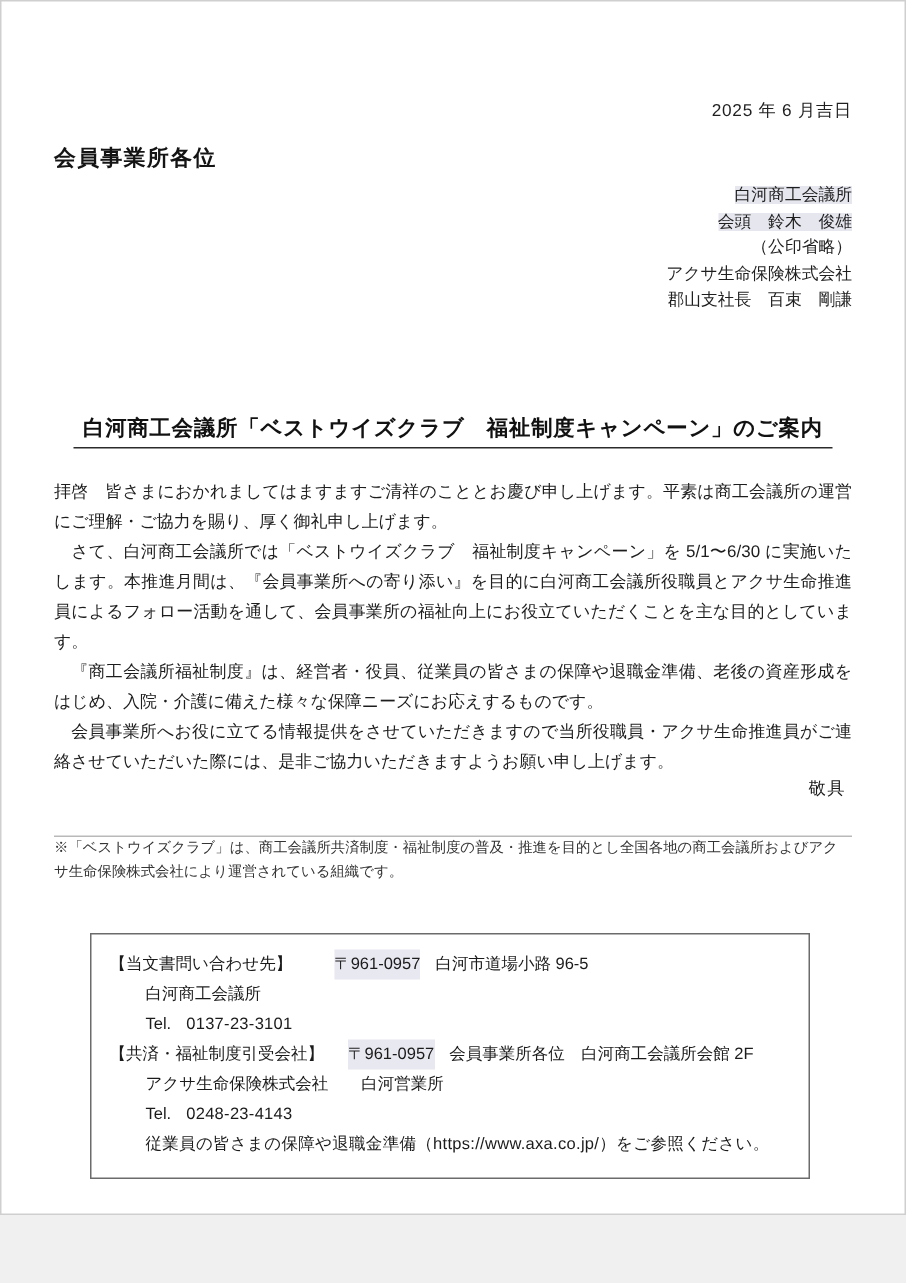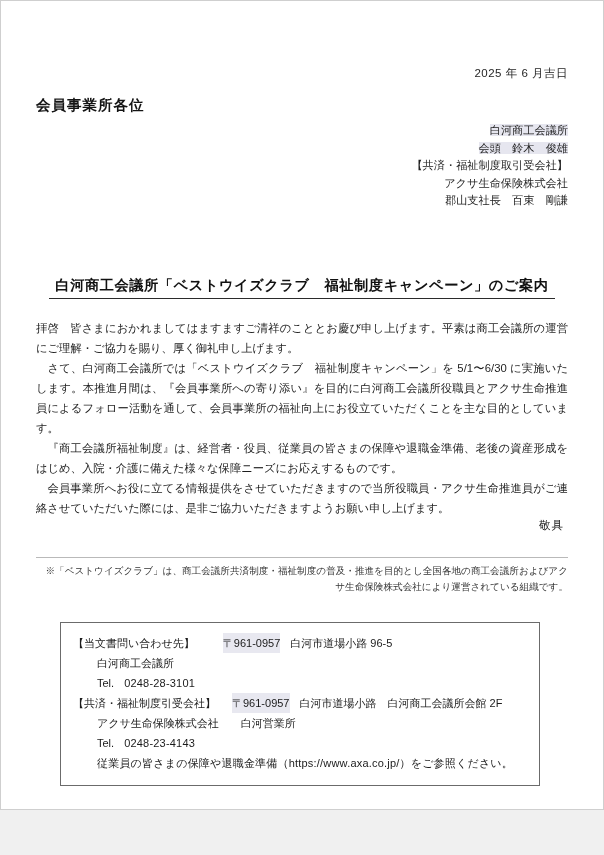--- a/index.html
+++ b/index.html
@@ -92,22 +92,20 @@
   }
   .footnote {
     position: absolute;
     top: 557px;
     left: 36px;
     width: 532px;
     font-size: 9.6px;
     line-height: 16px;
     color: #343434;
     border-top: 1px solid #b9b9b9;
-    padding-top: 5px;
-    text-align: right;
   }
   .contact-box {
     position: absolute;
     top: 622px;
     left: 60px;
     width: 480px;
     border: 1px solid #6b6b6b;
     box-sizing: border-box;
     padding: 10px 12px 12px 12px;
     font-size: 11px;
@@ -132,21 +130,21 @@
 <div class="page">
   <div class="scan-border"></div>
 
   <div class="date">2025 年 6 月吉日</div>
 
   <div class="addressee">会員事業所各位</div>
 
   <div class="sender">
     <div><span class="hl">白河商工会議所</span></div>
     <div><span class="hl">会頭　鈴木　俊雄</span></div>
-    <div>【共済・福祉制度取引受会社】</div>
+    <div>（公印省略）</div>
     <div>アクサ生命保険株式会社</div>
     <div>郡山支社長　百束　剛謙</div>
   </div>
 
   <div class="title-wrap">
     <span class="title">白河商工会議所「ベストウイズクラブ　福祉制度キャンペーン」のご案内</span>
   </div>
 
   <div class="body">
     <p>拝啓　皆さまにおかれましてはますますご清祥のこととお慶び申し上げます。平素は商工会議所の運営にご理解・ご協力を賜り、厚く御礼申し上げます。</p>
@@ -160,24 +158,24 @@
   <div class="footnote">※「ベストウイズクラブ」は、商工会議所共済制度・福祉制度の普及・推進を目的とし全国各地の商工会議所およびアクサ生命保険株式会社により運営されている組織です。</div>
 
   <div class="contact-box">
     <div class="contact-line">
       <span class="label">【当文書問い合わせ先】</span><span class="gap-md"></span><span class="zip hl-soft">〒961-0957</span><span class="gap-sm"></span><span>白河市道場小路 96-5</span>
     </div>
     <div class="contact-line">
       <span class="ind1"></span><span>白河商工会議所</span>
     </div>
     <div class="contact-line">
-      <span class="ind1"></span><span>Tel.</span><span class="gap-sm"></span><span class="tel">0248-28-3101</span>
+      <span class="ind1"></span><span>Tel.</span><span class="gap-sm"></span><span class="tel">0137-23-3101</span>
     </div>
     <div class="contact-line">
-      <span class="label">【共済・福祉制度引受会社】</span><span class="gap-sm"></span><span class="zip hl-soft">〒961-0957</span><span class="gap-sm"></span><span>白河市道場小路　白河商工会議所会館 2F</span>
+      <span class="label">【共済・福祉制度引受会社】</span><span class="gap-sm"></span><span class="zip hl-soft">〒961-0957</span><span class="gap-sm"></span><span>会員事業所各位　白河商工会議所会館 2F</span>
     </div>
     <div class="contact-line">
       <span class="ind1"></span><span>アクサ生命保険株式会社</span><span class="gap-md"></span><span>白河営業所</span>
     </div>
     <div class="contact-line">
       <span class="ind1"></span><span>Tel.</span><span class="gap-sm"></span><span class="tel">0248-23-4143</span>
     </div>
     <div class="contact-line">
       <span class="ind1"></span><span class="note-url">従業員の皆さまの保障や退職金準備（https://www.axa.co.jp/）をご参照ください。</span>
     </div>

